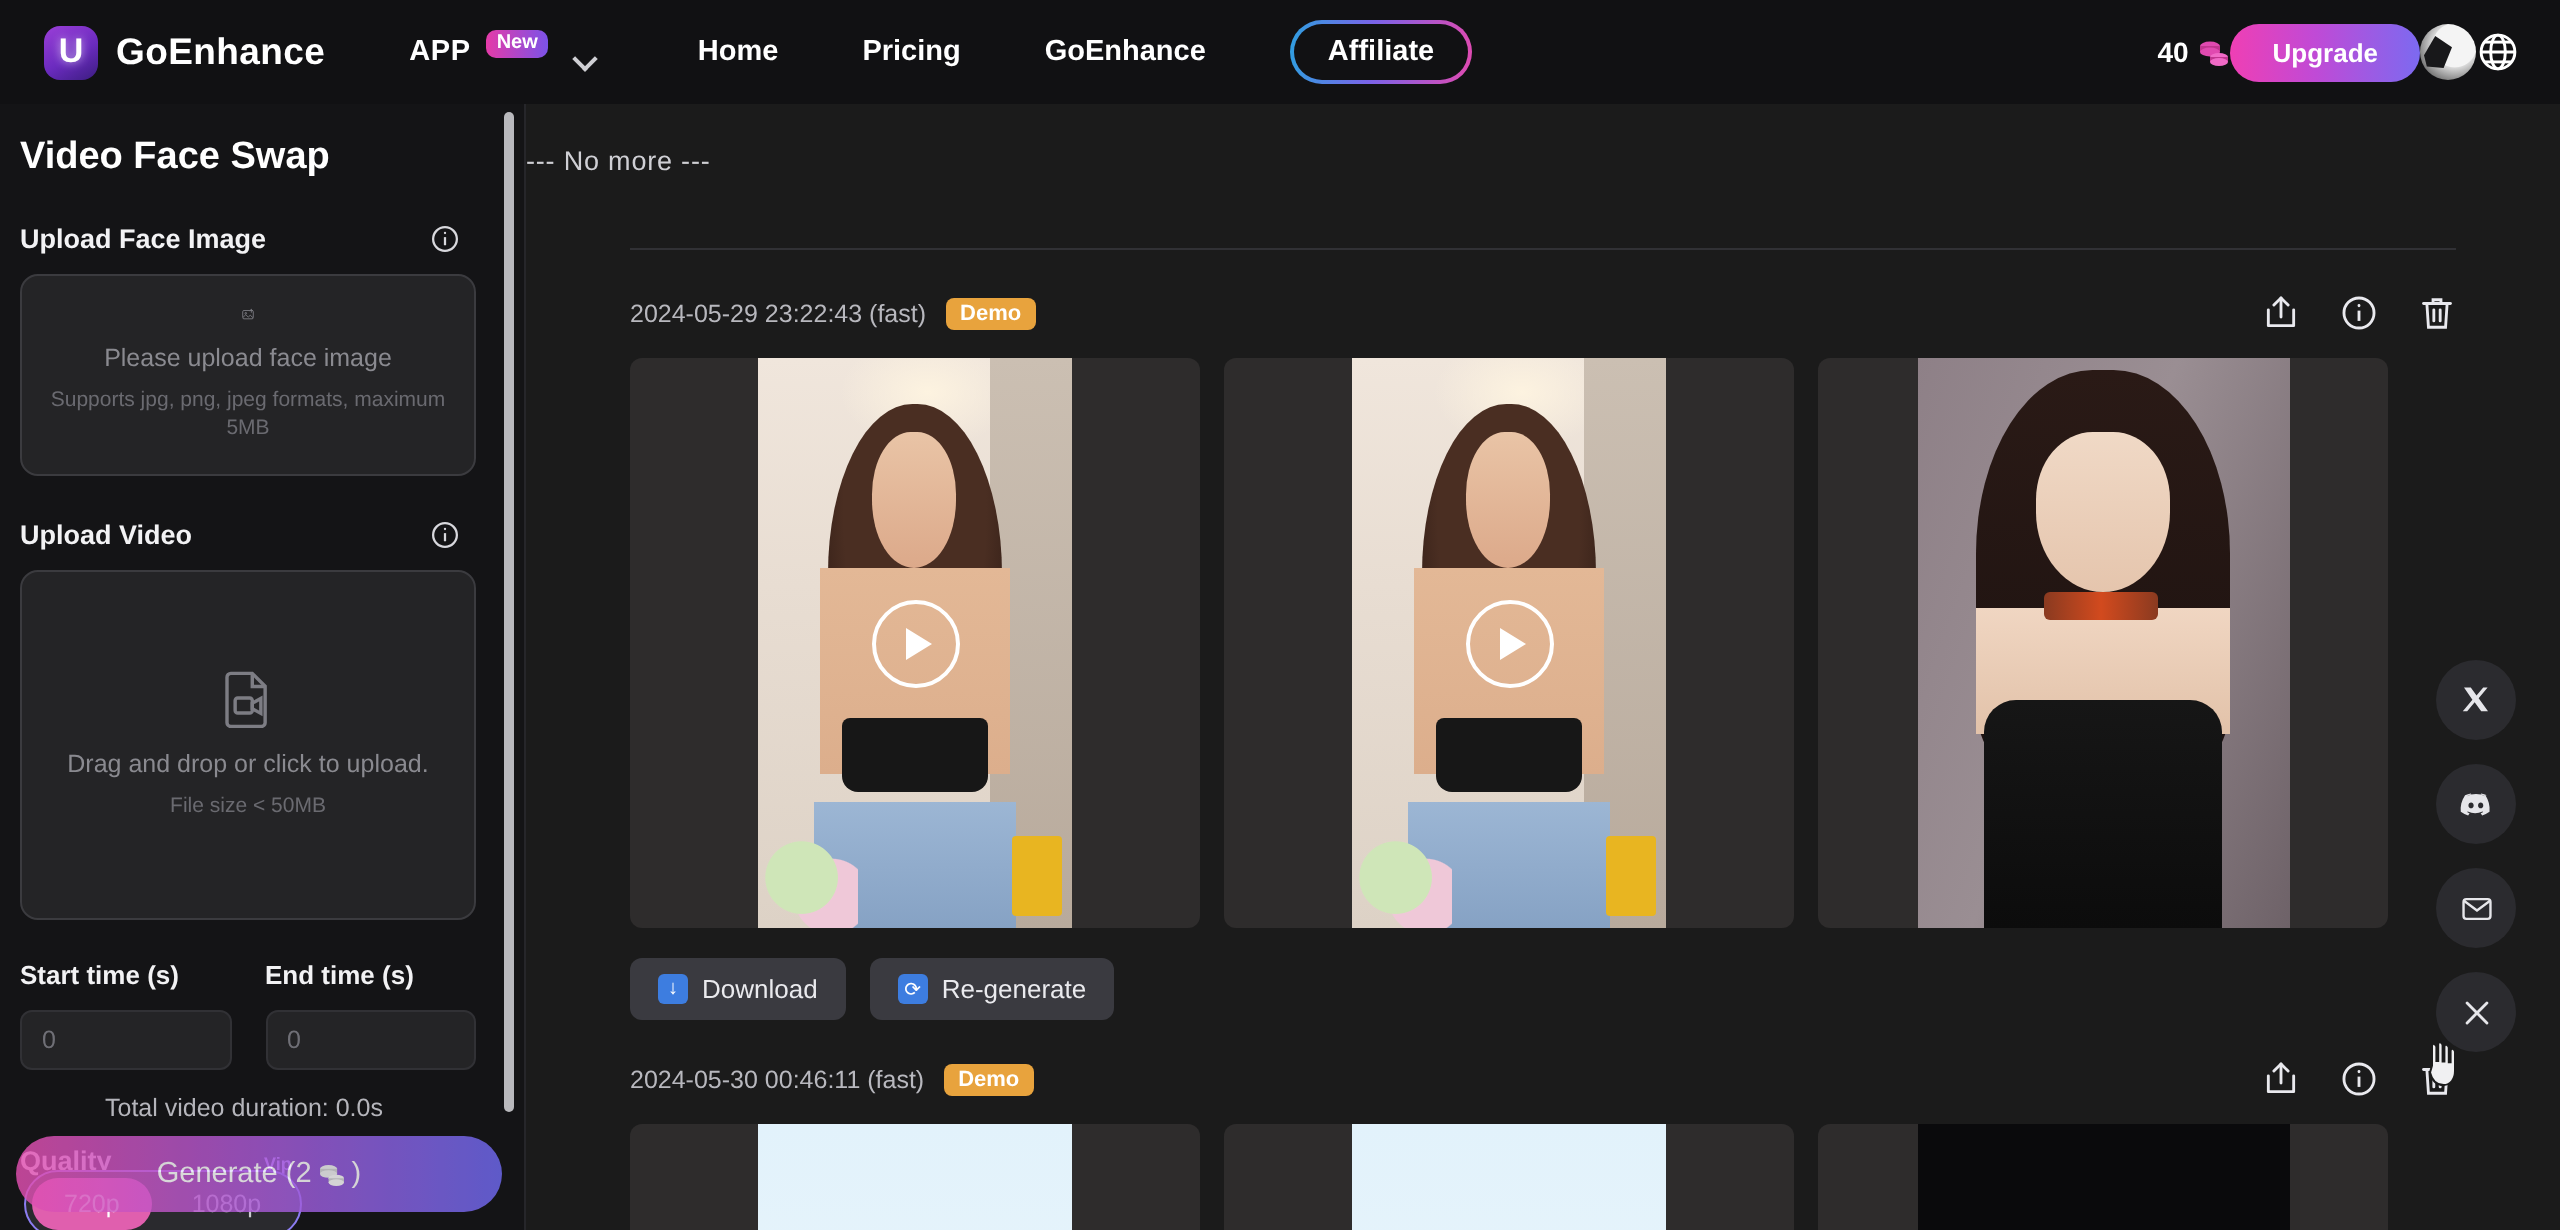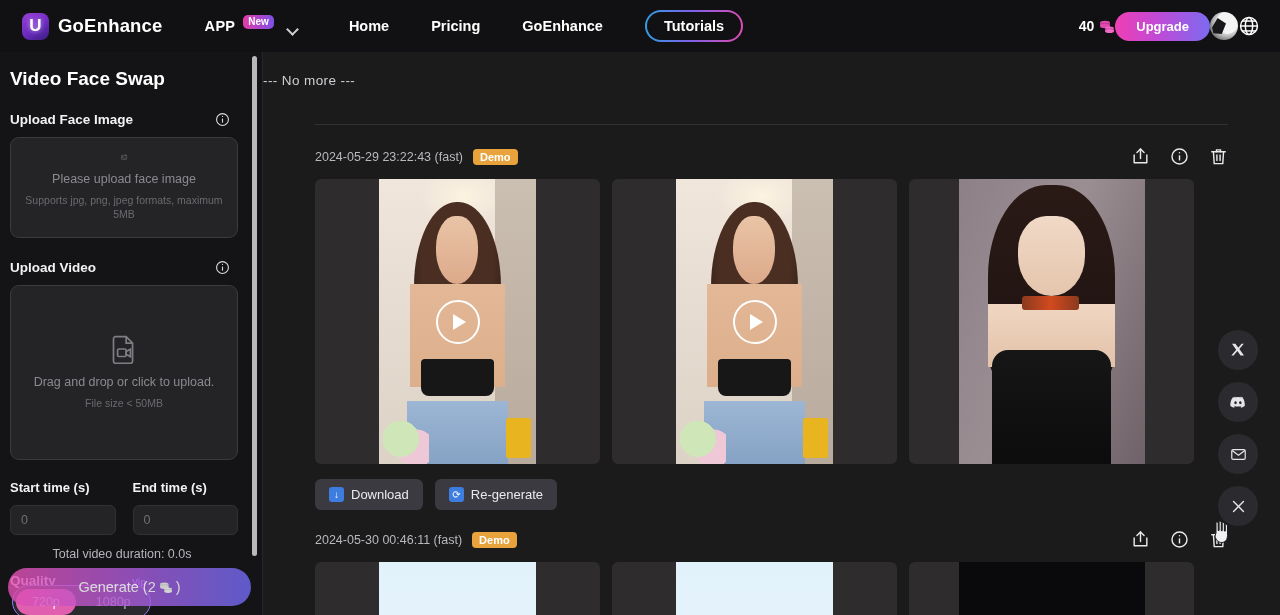--- a/index.html
+++ b/index.html
@@ -254,21 +254,21 @@
       <span class="lbl">APP</span>
       <span class="badge-new">New</span>
       <span class="chev"></span>
     </div>
 
     <div class="navlinks">
       <span class="navlink">Home</span>
       <span class="navlink">Pricing</span>
       <span class="navlink">GoEnhance</span>
       <div class="affiliate-wrap">
-        <div class="affiliate-inner">Tutorials</div>
+        <div class="affiliate-inner">Affiliate</div>
       </div>
     </div>
 
     <div class="top-right">
       <div class="credits">
         <span>40</span>
         <svg width="16" height="14" viewBox="0 0 16 14">
           <ellipse cx="6" cy="4" rx="5" ry="2.2" fill="#e04ab0"></ellipse>
           <rect x="1" y="4" width="10" height="3" fill="#c0368f"></rect>
           <ellipse cx="6" cy="7" rx="5" ry="2.2" fill="#e04ab0"></ellipse>

